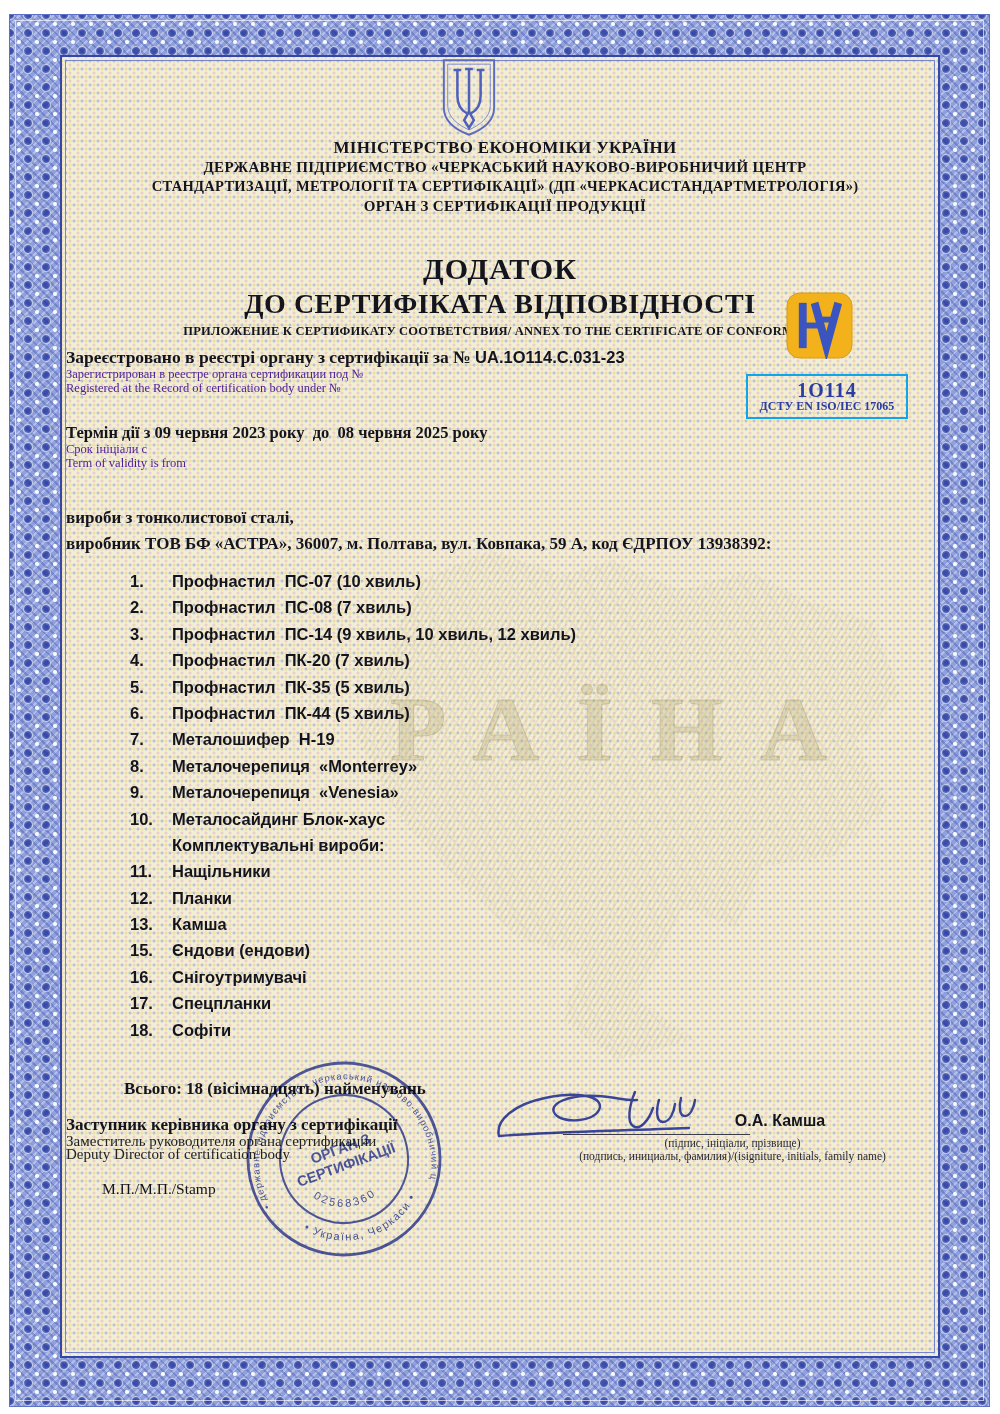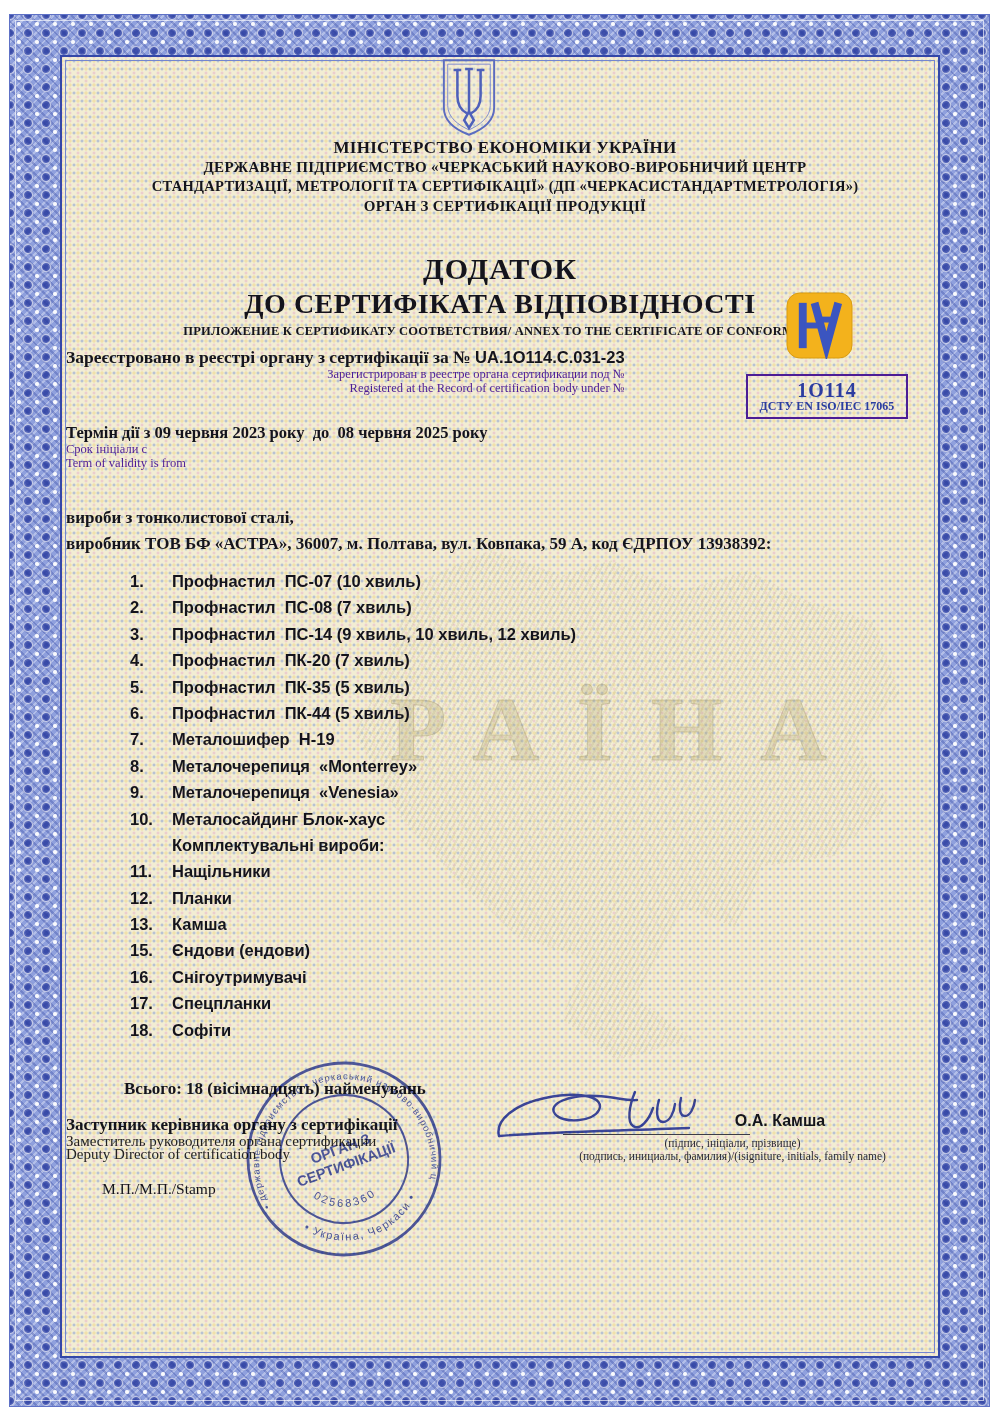--- a/index.html
+++ b/index.html
@@ -37,21 +37,21 @@
   
   .org{top:138px;left:80px;right:70px;line-height:19.5px;letter-spacing:.3px;z-index:20;}
   .org .l1{font-size:17px;}
   .org .l2{font-size:15px;}
   .org .l3{font-size:14.5px;}
   .org .l4{font-size:15px;}
   .title{top:251px;left:80px;right:80px;z-index:20;}
   .title .t1{font-size:30px;letter-spacing:1px;line-height:36px;}
   .title .t2{font-size:28px;letter-spacing:.5px;line-height:34px;}
   .title .t3{font-size:12.5px;letter-spacing:.2px;margin-top:3px;}
-  .reg{top:347px;left:66px;z-index:20;text-align:right;}
+  .reg{top:347px;left:66px;z-index:20;}
   .reg .r1{font-size:17.5px;}
   .reg .num{font-family:"Liberation Sans",sans-serif;font-weight:bold;font-size:16.5px;}
   .validity{top:423px;left:66px;z-index:20;}
   .v1{font-size:16.5px;}
   .intro{top:505px;left:66px;z-index:20;line-height:26px;font-size:17px;}
   
   .plist{top:572px;left:130px;width:660px;z-index:20;}
   .prow{display:flex;height:26.4px;align-items:baseline;}
   .pnum{width:42px;font-family:"Liberation Sans",sans-serif;font-weight:bold;font-size:16.5px;}
   .ptxt{font-family:"Liberation Sans",sans-serif;font-weight:bold;font-size:16.5px;}
@@ -61,21 +61,21 @@
   .signer .pos{font-size:17px;}
   .signer .sub{font-size:15px;line-height:13px;color:#222;}
   .mp{top:1180px;left:102px;font-size:15.5px;z-index:20;}
   .sigline{top:1134px;left:563px;width:187px;border-top:1.6px solid #3c3c46;z-index:22;}
   .signame{top:1112px;left:690px;width:180px;text-align:center;
     font-family:"Liberation Sans",sans-serif;font-weight:bold;font-size:16px;z-index:22;}
   .hints{top:1137px;left:545px;width:375px;text-align:center;z-index:22;}
   .hints div{font-size:11.5px;line-height:13px;color:#2a2a34;}
   
   .naau{top:292px;left:786px;z-index:25;}
-  .accbox{top:374px;left:746px;width:158px;height:41px;border:2px solid #4c1d95;z-index:25;
+  .accbox{top:374px;left:746px;width:158px;height:41px;border:2px solid #0ea5e9;z-index:25;
     display:flex;flex-direction:column;align-items:center;justify-content:center;color:#2b3da0;}
   .accbox .c1{font-size:20px;line-height:20px;letter-spacing:1px;}
   .accbox .c2{font-size:12px;line-height:13px;}
   
   .emblem{top:56px;left:440px;z-index:20;}
   
   .wmap{top:550px;left:355px;width:545px;height:510px;z-index:5;opacity:.55;
     background:repeating-linear-gradient(118deg, rgba(196,189,148,.45) 0 2px, rgba(242,237,211,.15) 2px 5px);
     clip-path:polygon(12% 6%,25% 0,38% 5%,47% 2%,60% 8%,72% 4%,83% 10%,95% 14%,100% 28%,92% 38%,98% 50%,88% 60%,75% 62%,70% 74%,60% 70%,52% 88%,62% 96%,48% 100%,38% 92%,42% 80%,30% 76%,18% 64%,8% 52%,0 36%,6% 20%);}
   .wtext{top:676px;left:390px;z-index:6;font-size:92px;letter-spacing:38px;font-weight:bold;

